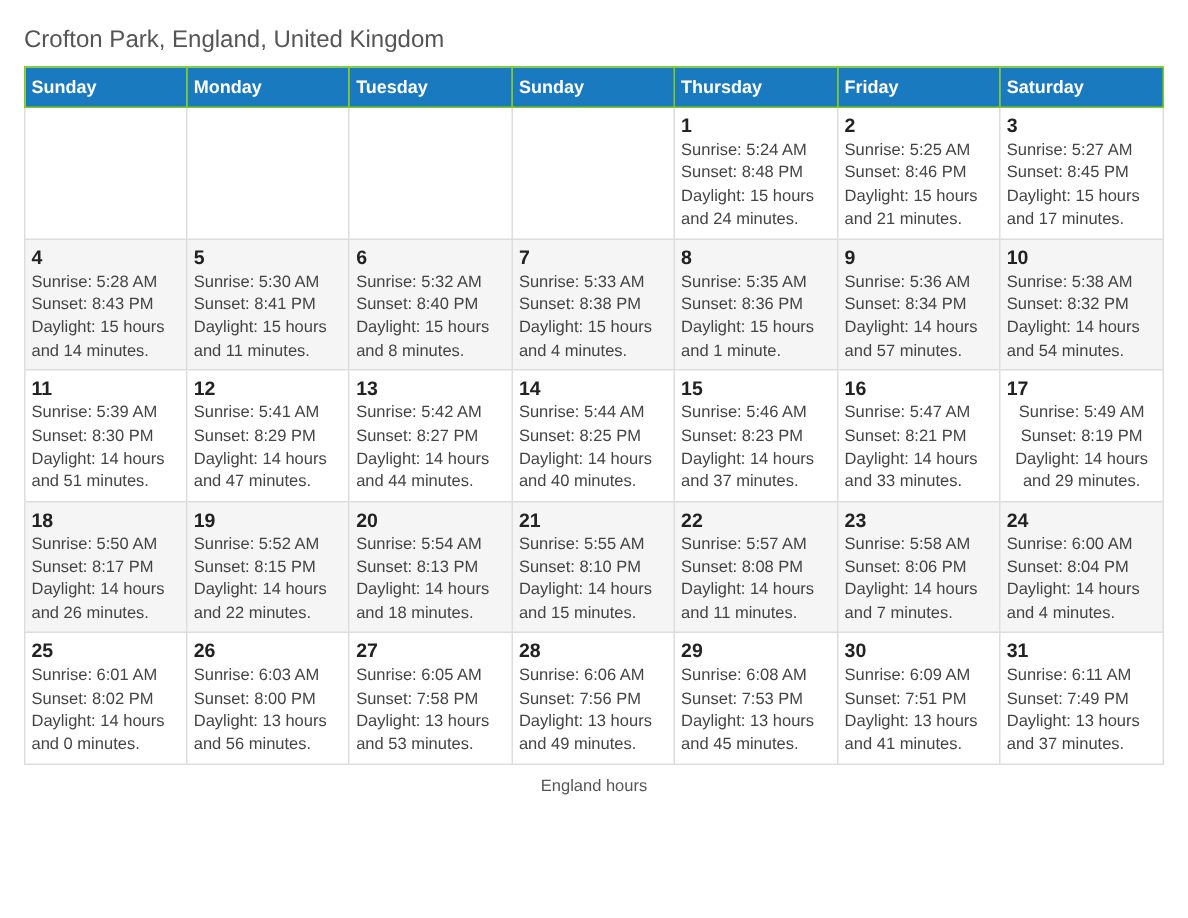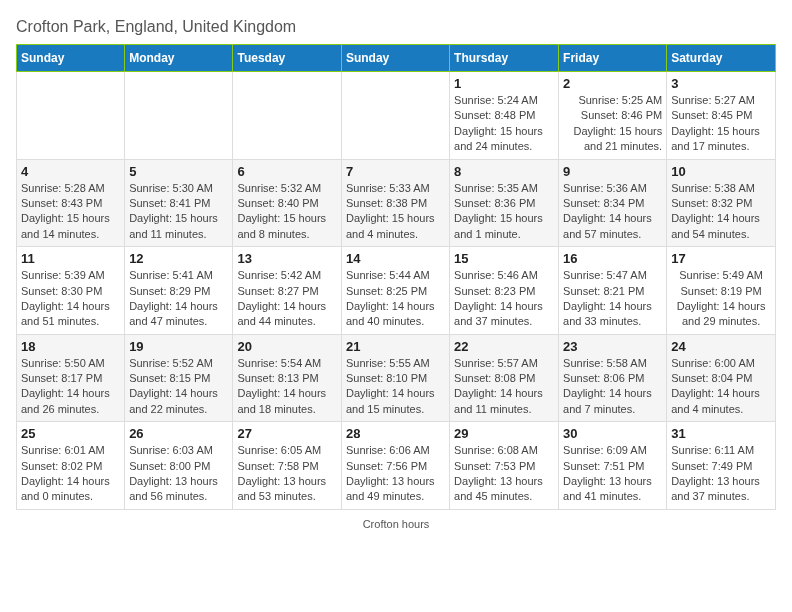--- a/index.html
+++ b/index.html
@@ -123,21 +123,21 @@
         <td class="empty-cell"></td>
         <td class="empty-cell"></td>
         <td>
           <div class="day-number">1</div>
           <div class="day-info" style="white-space: pre-line;">Sunrise: 5:24 AM
 Sunset: 8:48 PM
 Daylight: 15 hours and 24 minutes.</div>
         </td>
         <td>
           <div class="day-number">2</div>
-          <div class="day-info" style="white-space: pre-line; text-align: right;">Sunrise: 5:25 AM
+          <div class="day-info" style="white-space: pre-line;">Sunrise: 5:25 AM
 Sunset: 8:46 PM
 Daylight: 15 hours and 21 minutes.</div>
         </td>
         <td>
           <div class="day-number">3</div>
           <div class="day-info" style="white-space: pre-line;">Sunrise: 5:27 AM
 Sunset: 8:45 PM
 Daylight: 15 hours and 17 minutes.</div>
         </td>
       </tr>
@@ -314,14 +314,14 @@
           <div class="day-number">31</div>
           <div class="day-info" style="white-space: pre-line;">Sunrise: 6:11 AM
 Sunset: 7:49 PM
 Daylight: 13 hours and 37 minutes.</div>
         </td>
       </tr>
     </tbody>
 </table>
 
 <div class="footer-note">
-  <span>Crofton hours</span>
+  <span>England hours</span>
 </div>
 
 </body></html>

